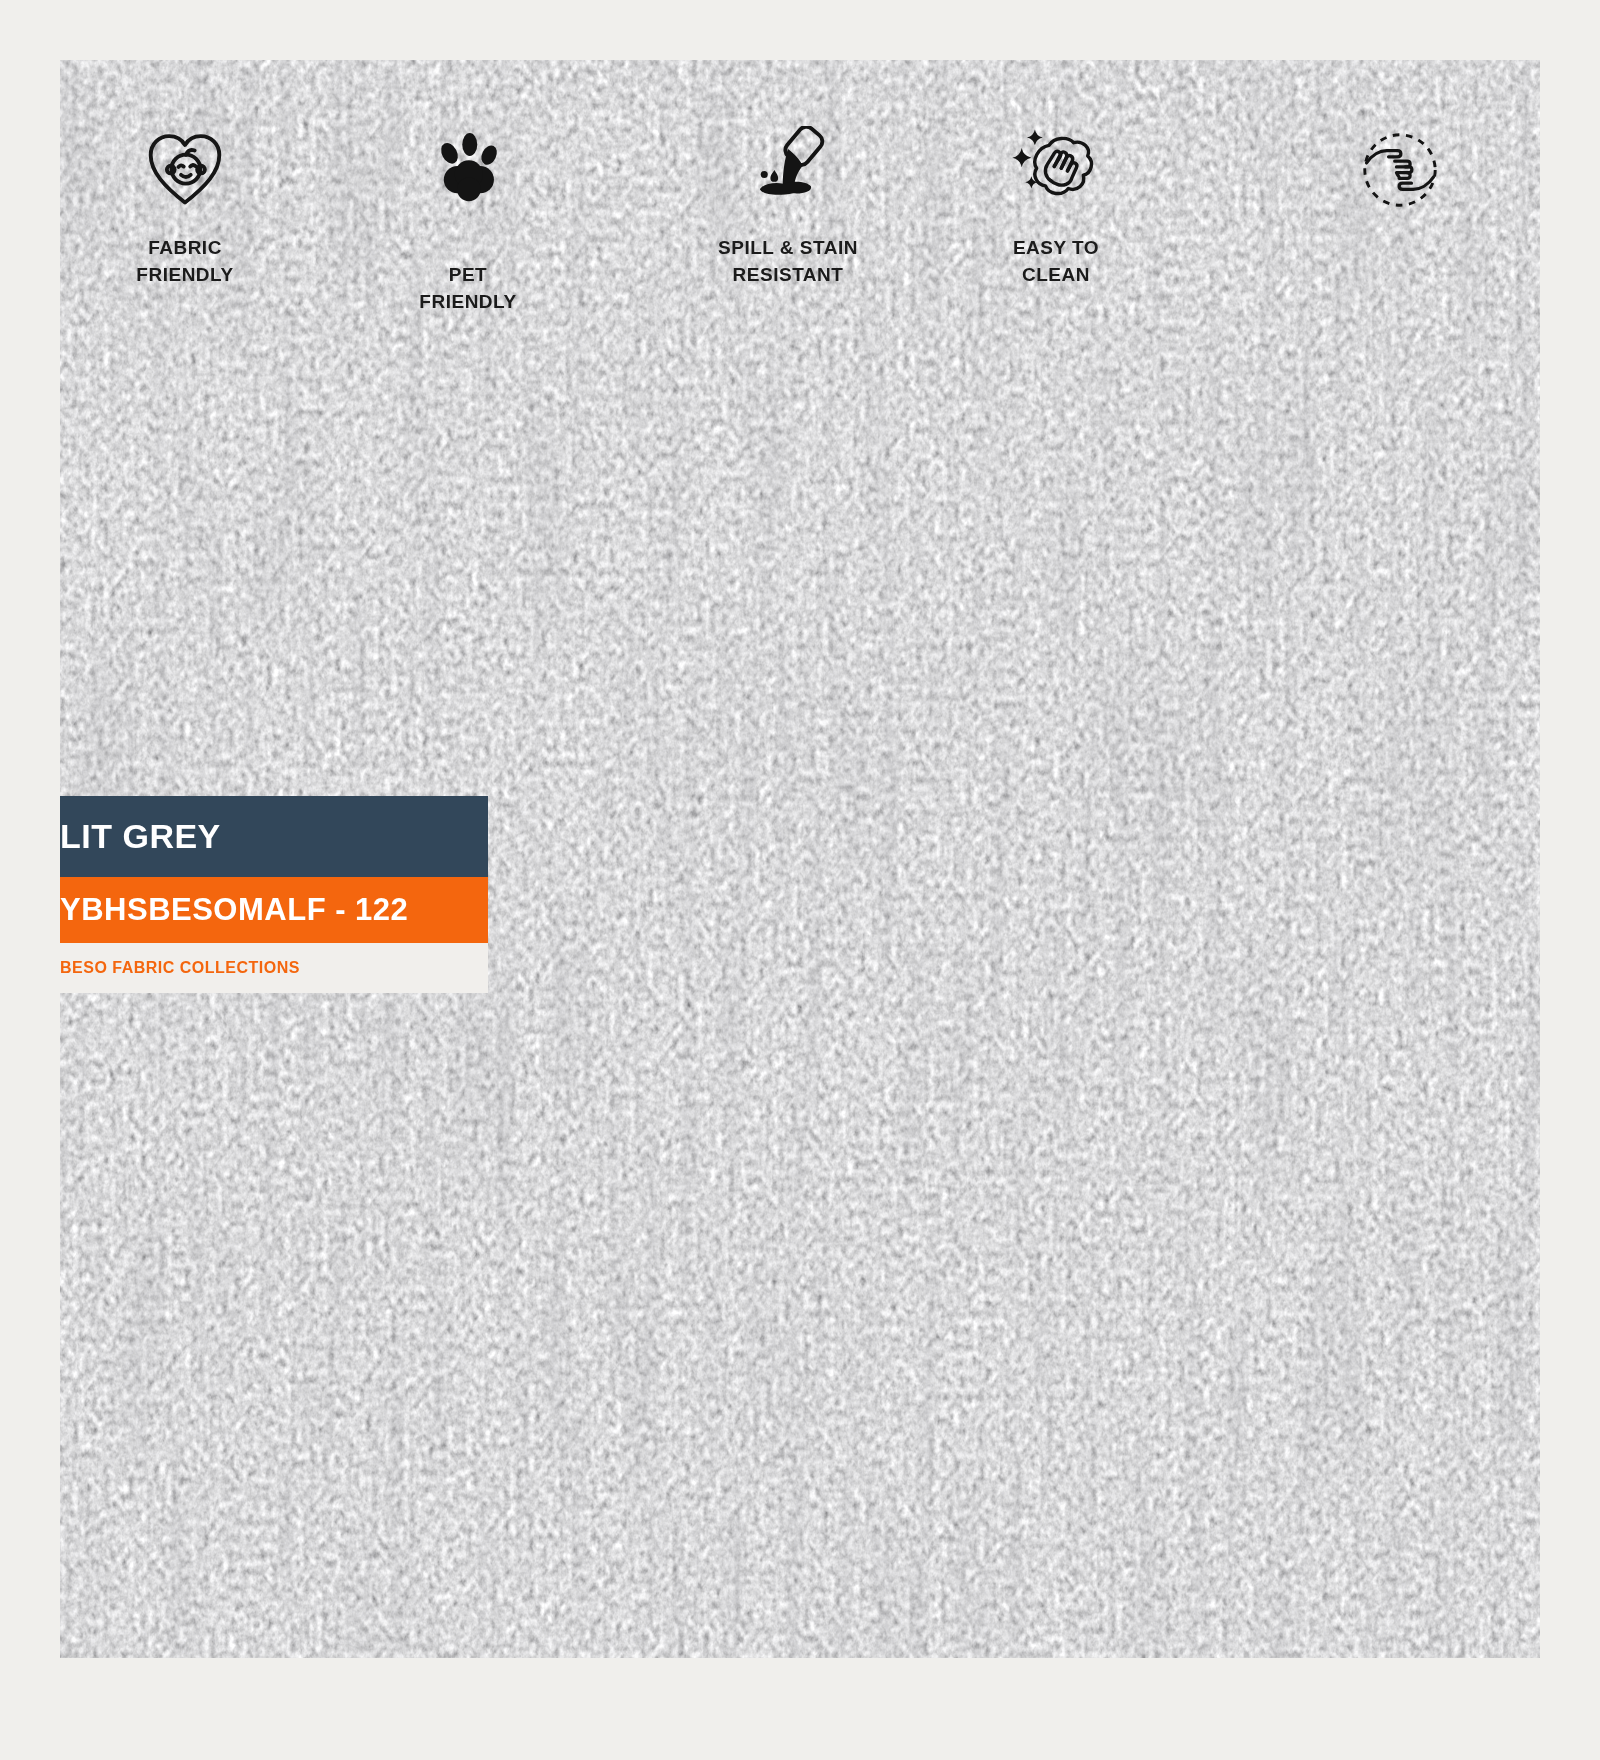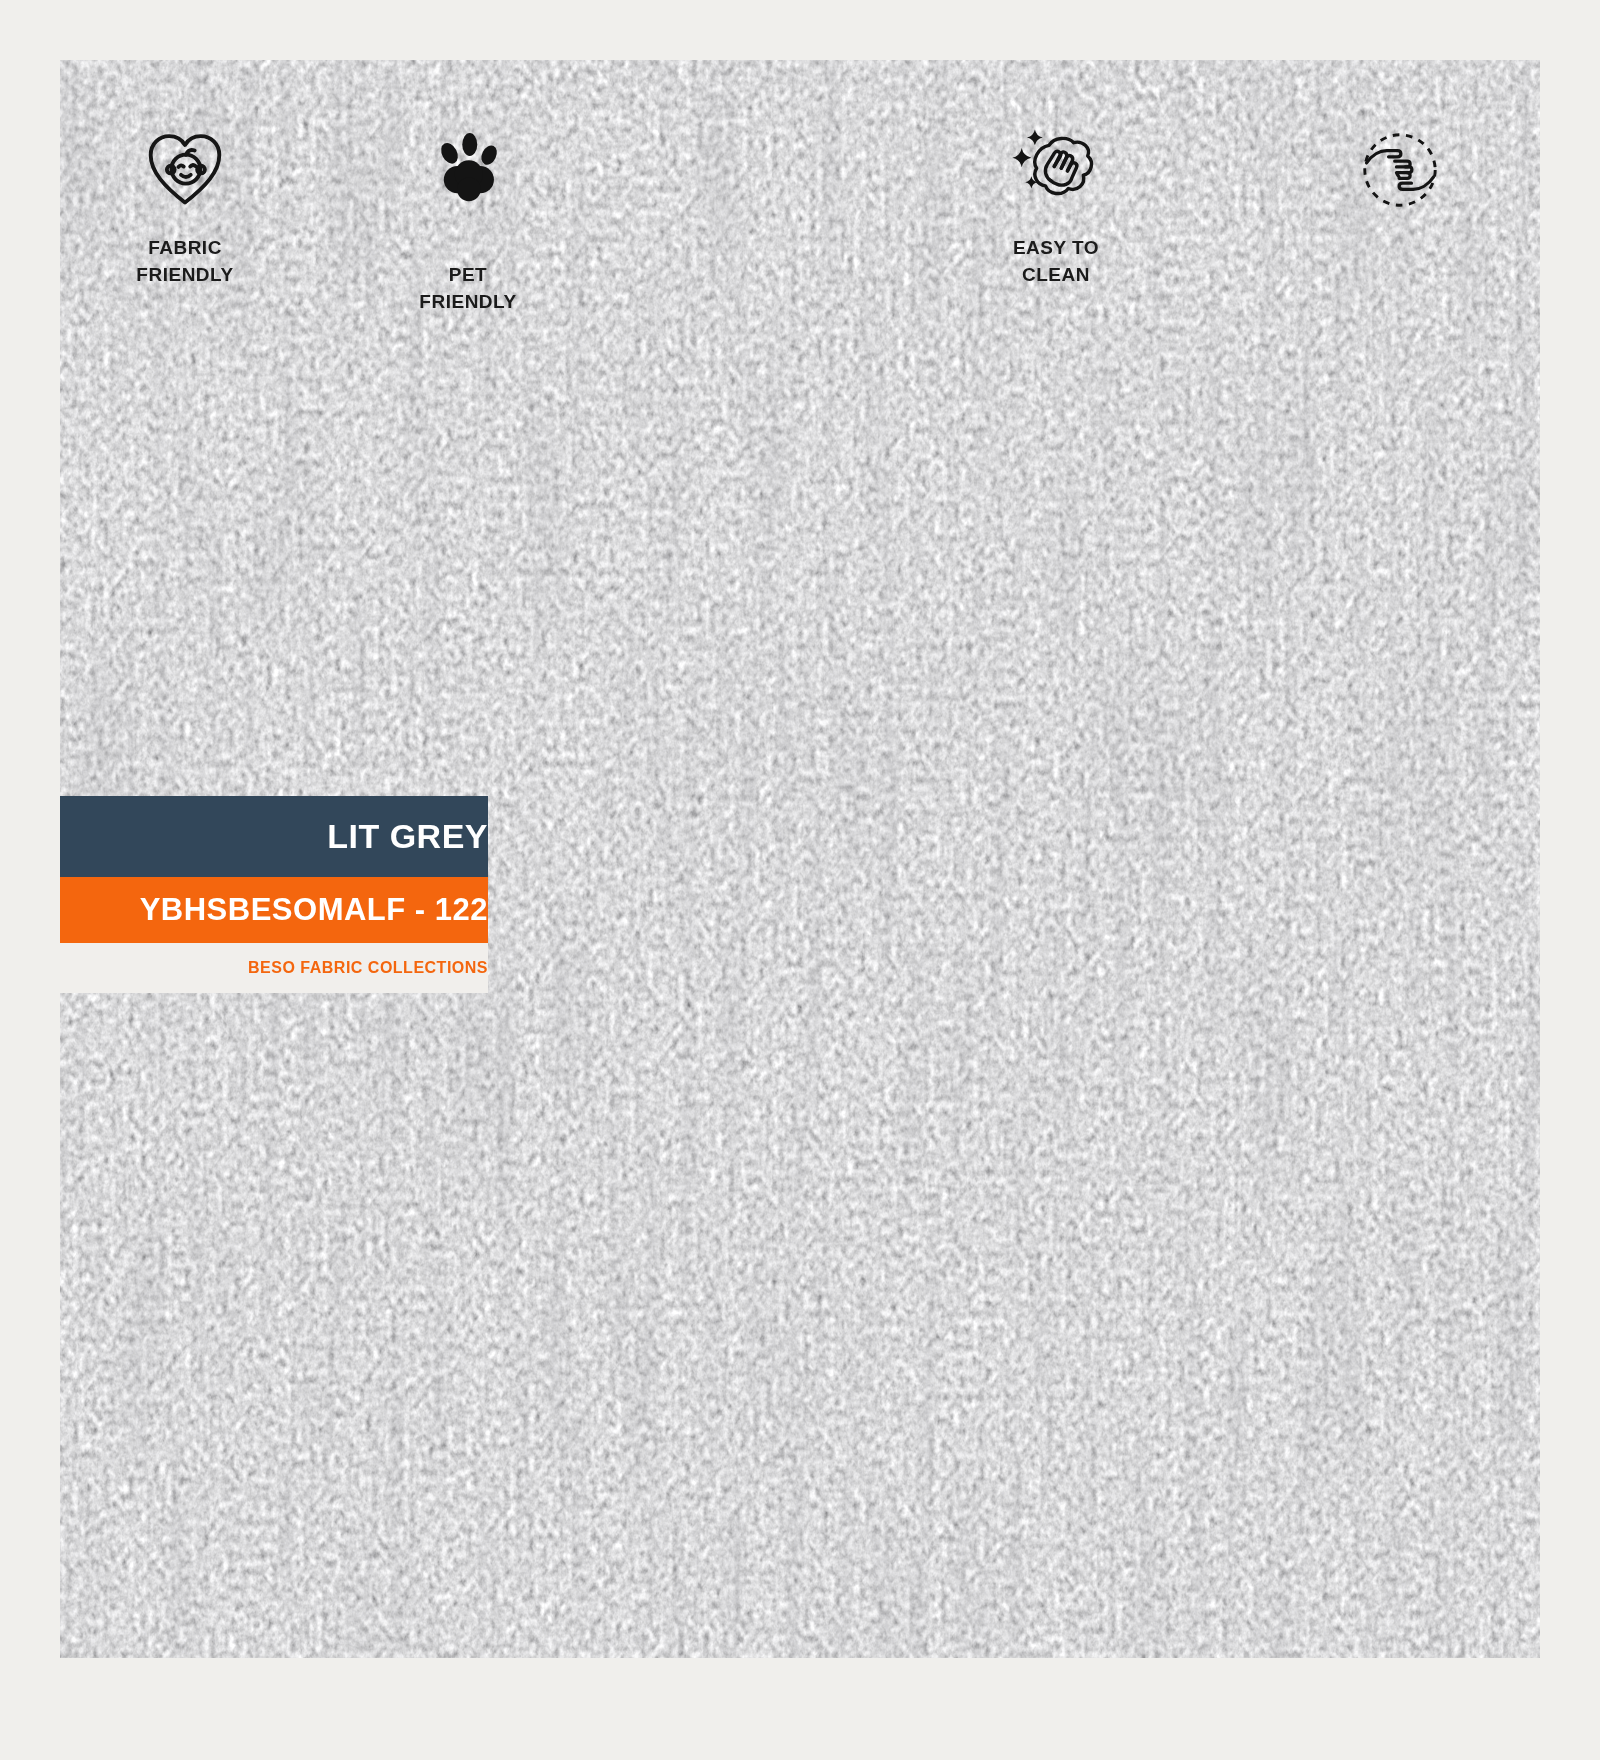--- a/index.html
+++ b/index.html
@@ -37,21 +37,21 @@
     color: #1b1b1b;
   }
   .f1 { left: 125px; }
   .f2 { left: 408px; gap: 27px; }
   .f3 { left: 728px; }
   .f4 { left: 996px; }
   .f5 { left: 1340px; }
 
   .bars { position: absolute; left: 0; top: 736px; width: 428px; }
   .bar {
-    display: flex; align-items: center; justify-content: flex-end;
+    display: flex; align-items: center; justify-content: flex-start;
     font-weight: 700;
     letter-spacing: 0.5px;
   }
   .bar-name { height: 81px; background: #32475a; color: #ffffff; font-size: 34px; }
   .bar-sku  { height: 66px; background: #f4660e; color: #ffffff; font-size: 31px; }
   .bar-coll { height: 50px; background: #f1efec; color: #f4660e; font-size: 16px; }
 </style>
 </head>
 <body>
 
@@ -117,20 +117,37 @@
         <circle cx="51" cy="55" r="16"></circle>
         <circle cx="51" cy="72" r="13.5"></circle>
       </g>
     </svg>
     <div class="flabel">
       <div>PET</div>
       <div>FRIENDLY</div>
     </div>
   </div>
 
+  <div class="feature f3">
+    <svg class="fi" viewBox="0 0 100 100">
+      <g fill="none" stroke="#141414" stroke-width="4.4" stroke-linejoin="round">
+        <rect x="53" y="2" width="30" height="41" rx="9" transform="rotate(40 68 22.5)"></rect>
+      </g>
+      <g fill="#141414">
+        <path d="M50 26 C58 32 63 38 67 45 C61 52 58 60 57 68 L44 68 C44 54 46 38 50 26 Z"></path>
+        <path d="M18 72 C22 65.5 34 63.5 45 65.5 C58 61.5 72 63.5 76 68.5 C78 73.5 68 77.5 56 76.5 C40 79.5 22 79 18 72 Z"></path>
+        <circle cx="23" cy="55" r="4"></circle>
+        <path d="M34.5 50 C37 54 38.8 56.2 38.8 59 A4.4 4.4 0 1 1 30 59 C30 56.2 32 54 34.5 50 Z"></path>
+      </g>
+    </svg>
+    <div class="flabel">
+      <div>SPILL &amp; STAIN</div>
+      <div>RESISTANT</div>
+    </div>
+  </div>
 
   <div class="feature f4">
     <svg class="fi" viewBox="0 0 100 100">
       <g fill="none" stroke="#141414" stroke-width="3.9" stroke-linecap="round" stroke-linejoin="round">
         <path d="M42 22 C48 12 64 12 70 19 C80 16 90 25 86 34 C94 41 90 54 81 56 C84 66 74 75 64 71 C57 80 42 78 38 68 C28 67 23 56 28 48 C22 39 30 24 42 22 Z"></path>
         <path d="M44 62 C38 58 36 50 40 44 L48 31 q2.5 -3.5 5.5 -1.5 q3 2 1.2 5.5 L48 46"></path>
         <path d="M48 46 L55 32 q2 -3.8 5.2 -2 q3.2 1.8 1.6 5.6 L56 48"></path>
         <path d="M56 48 L62 36 q2 -3.6 5 -1.8 q3 1.8 1.5 5.4 L63 51"></path>
         <path d="M63 51 L67 44 q2 -3.4 5 -1.6 q2.8 1.8 1.2 5 L68 59 C66 66 58 69 51 66 C47 65 45.5 63.5 44 62"></path>
       </g>

